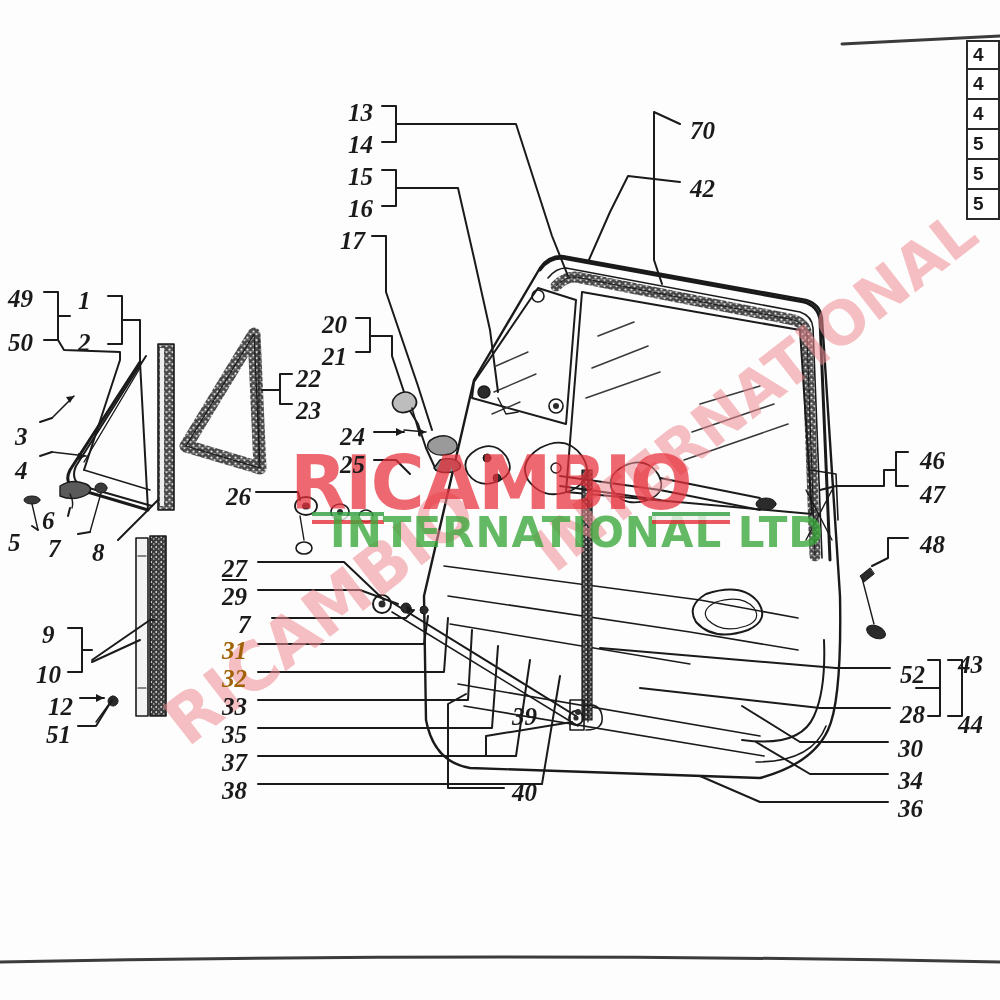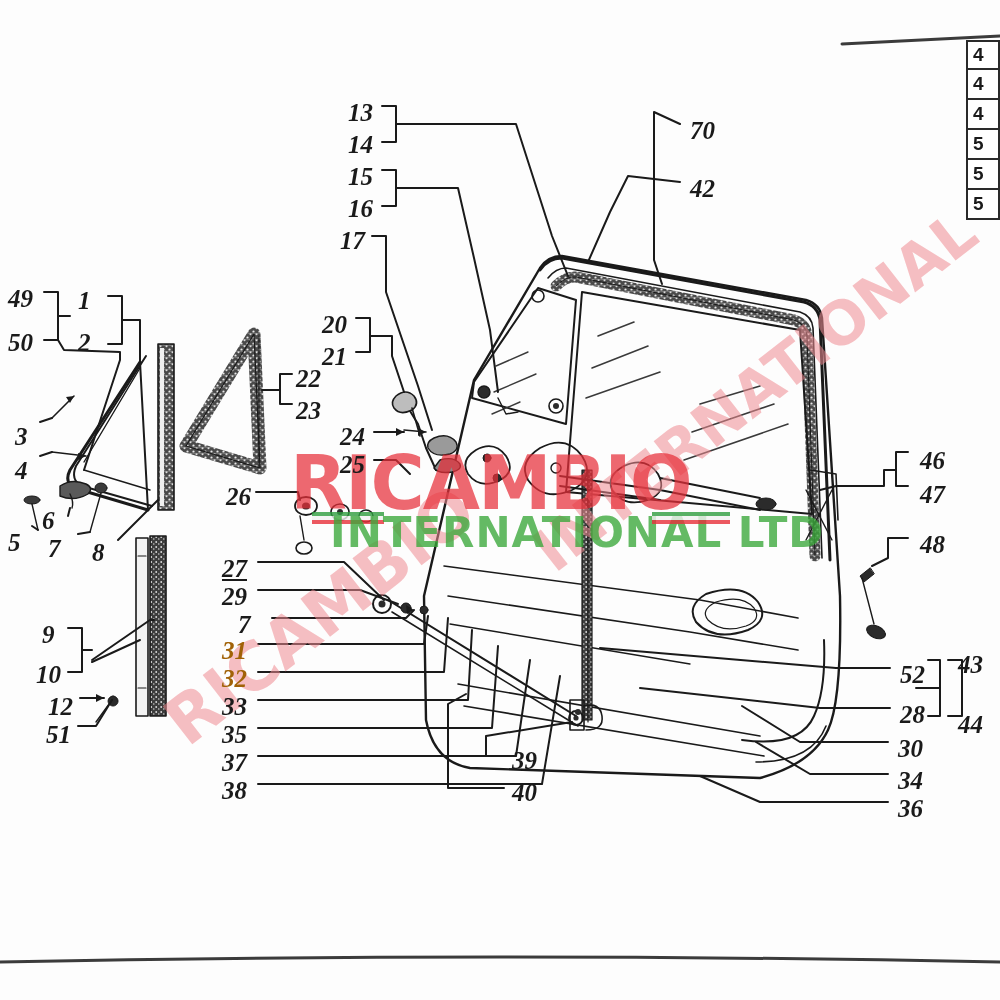--- a/index.html
+++ b/index.html
@@ -342,17 +342,17 @@
       <div class="lbl" style="left: 920px; top: 448px;">46</div>
       <div class="lbl" style="left: 920px; top: 482px;">47</div>
       <div class="lbl" style="left: 920px; top: 532px;">48</div>
       <div class="lbl" style="left: 900px; top: 662px;">52</div>
       <div class="lbl" style="left: 958px; top: 652px;">43</div>
       <div class="lbl" style="left: 900px; top: 702px;">28</div>
       <div class="lbl" style="left: 958px; top: 712px;">44</div>
       <div class="lbl" style="left: 898px; top: 736px;">30</div>
       <div class="lbl" style="left: 898px; top: 768px;">34</div>
       <div class="lbl" style="left: 898px; top: 796px;">36</div>
-      <div class="lbl" style="left: 512px; top: 748px;">39</div>
+      <div class="lbl" style="left: 512px; top: 704px;">39</div>
       <div class="lbl" style="left: 512px; top: 780px;">40</div>
     </div>
 
 </div>
 
 </body></html>

